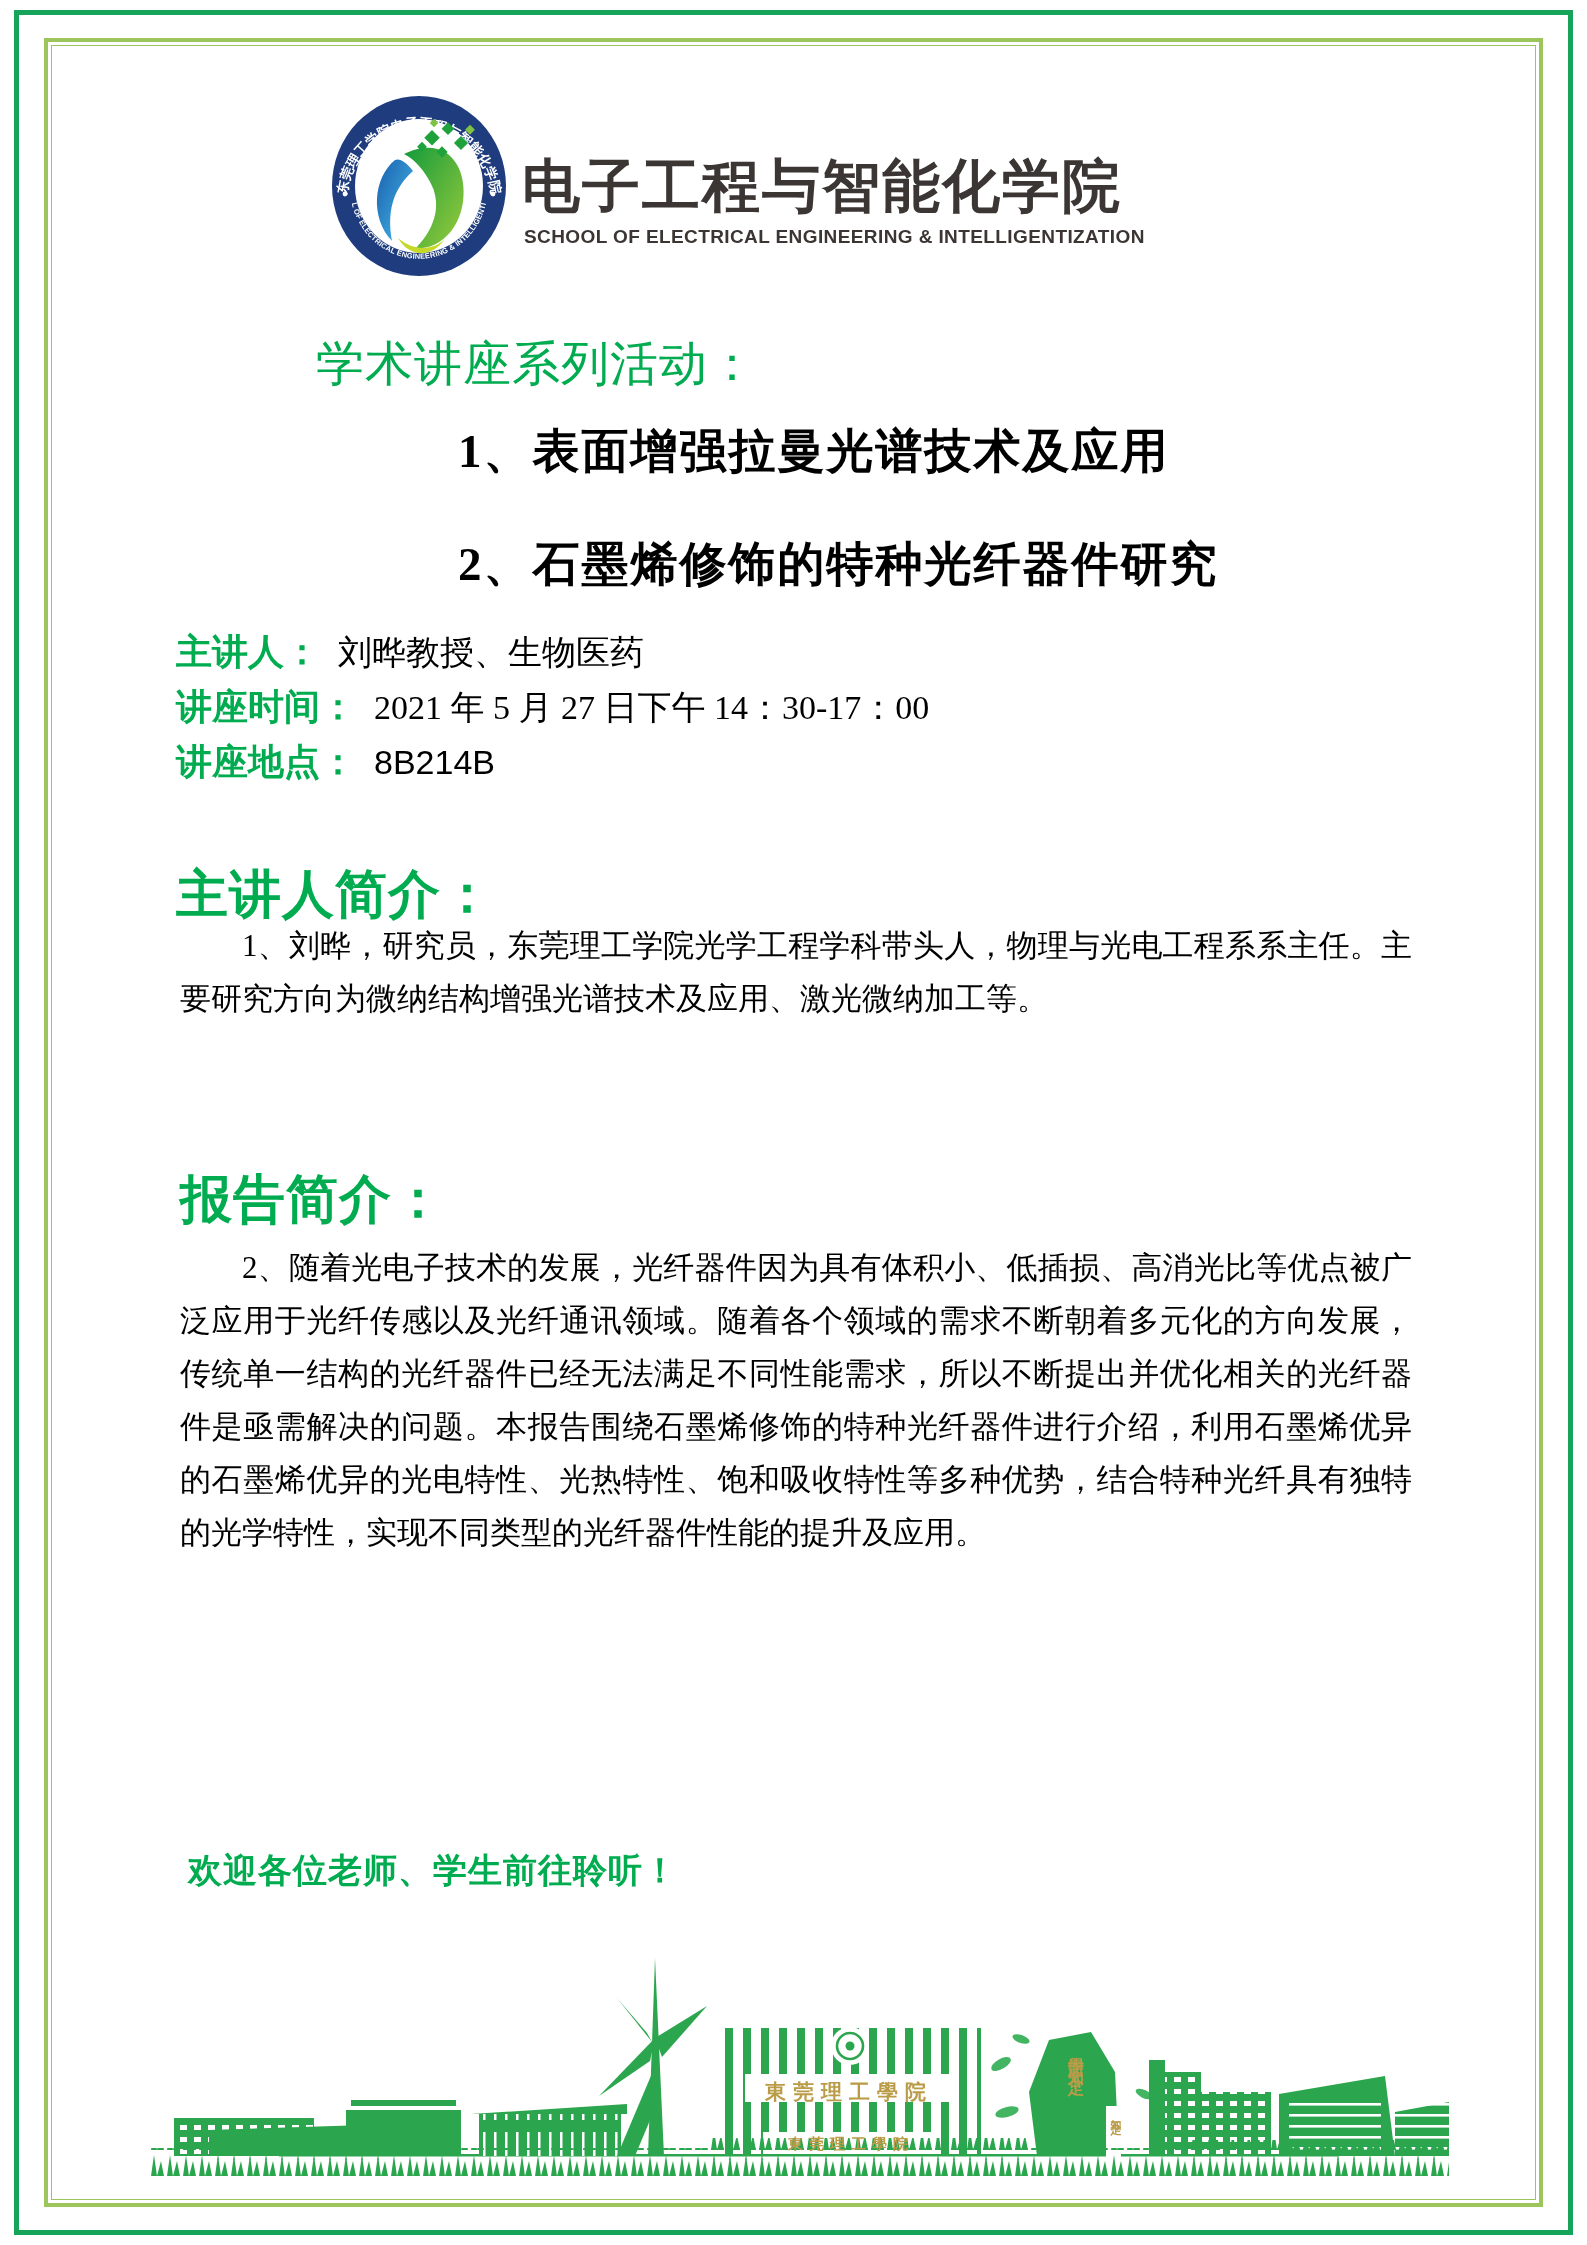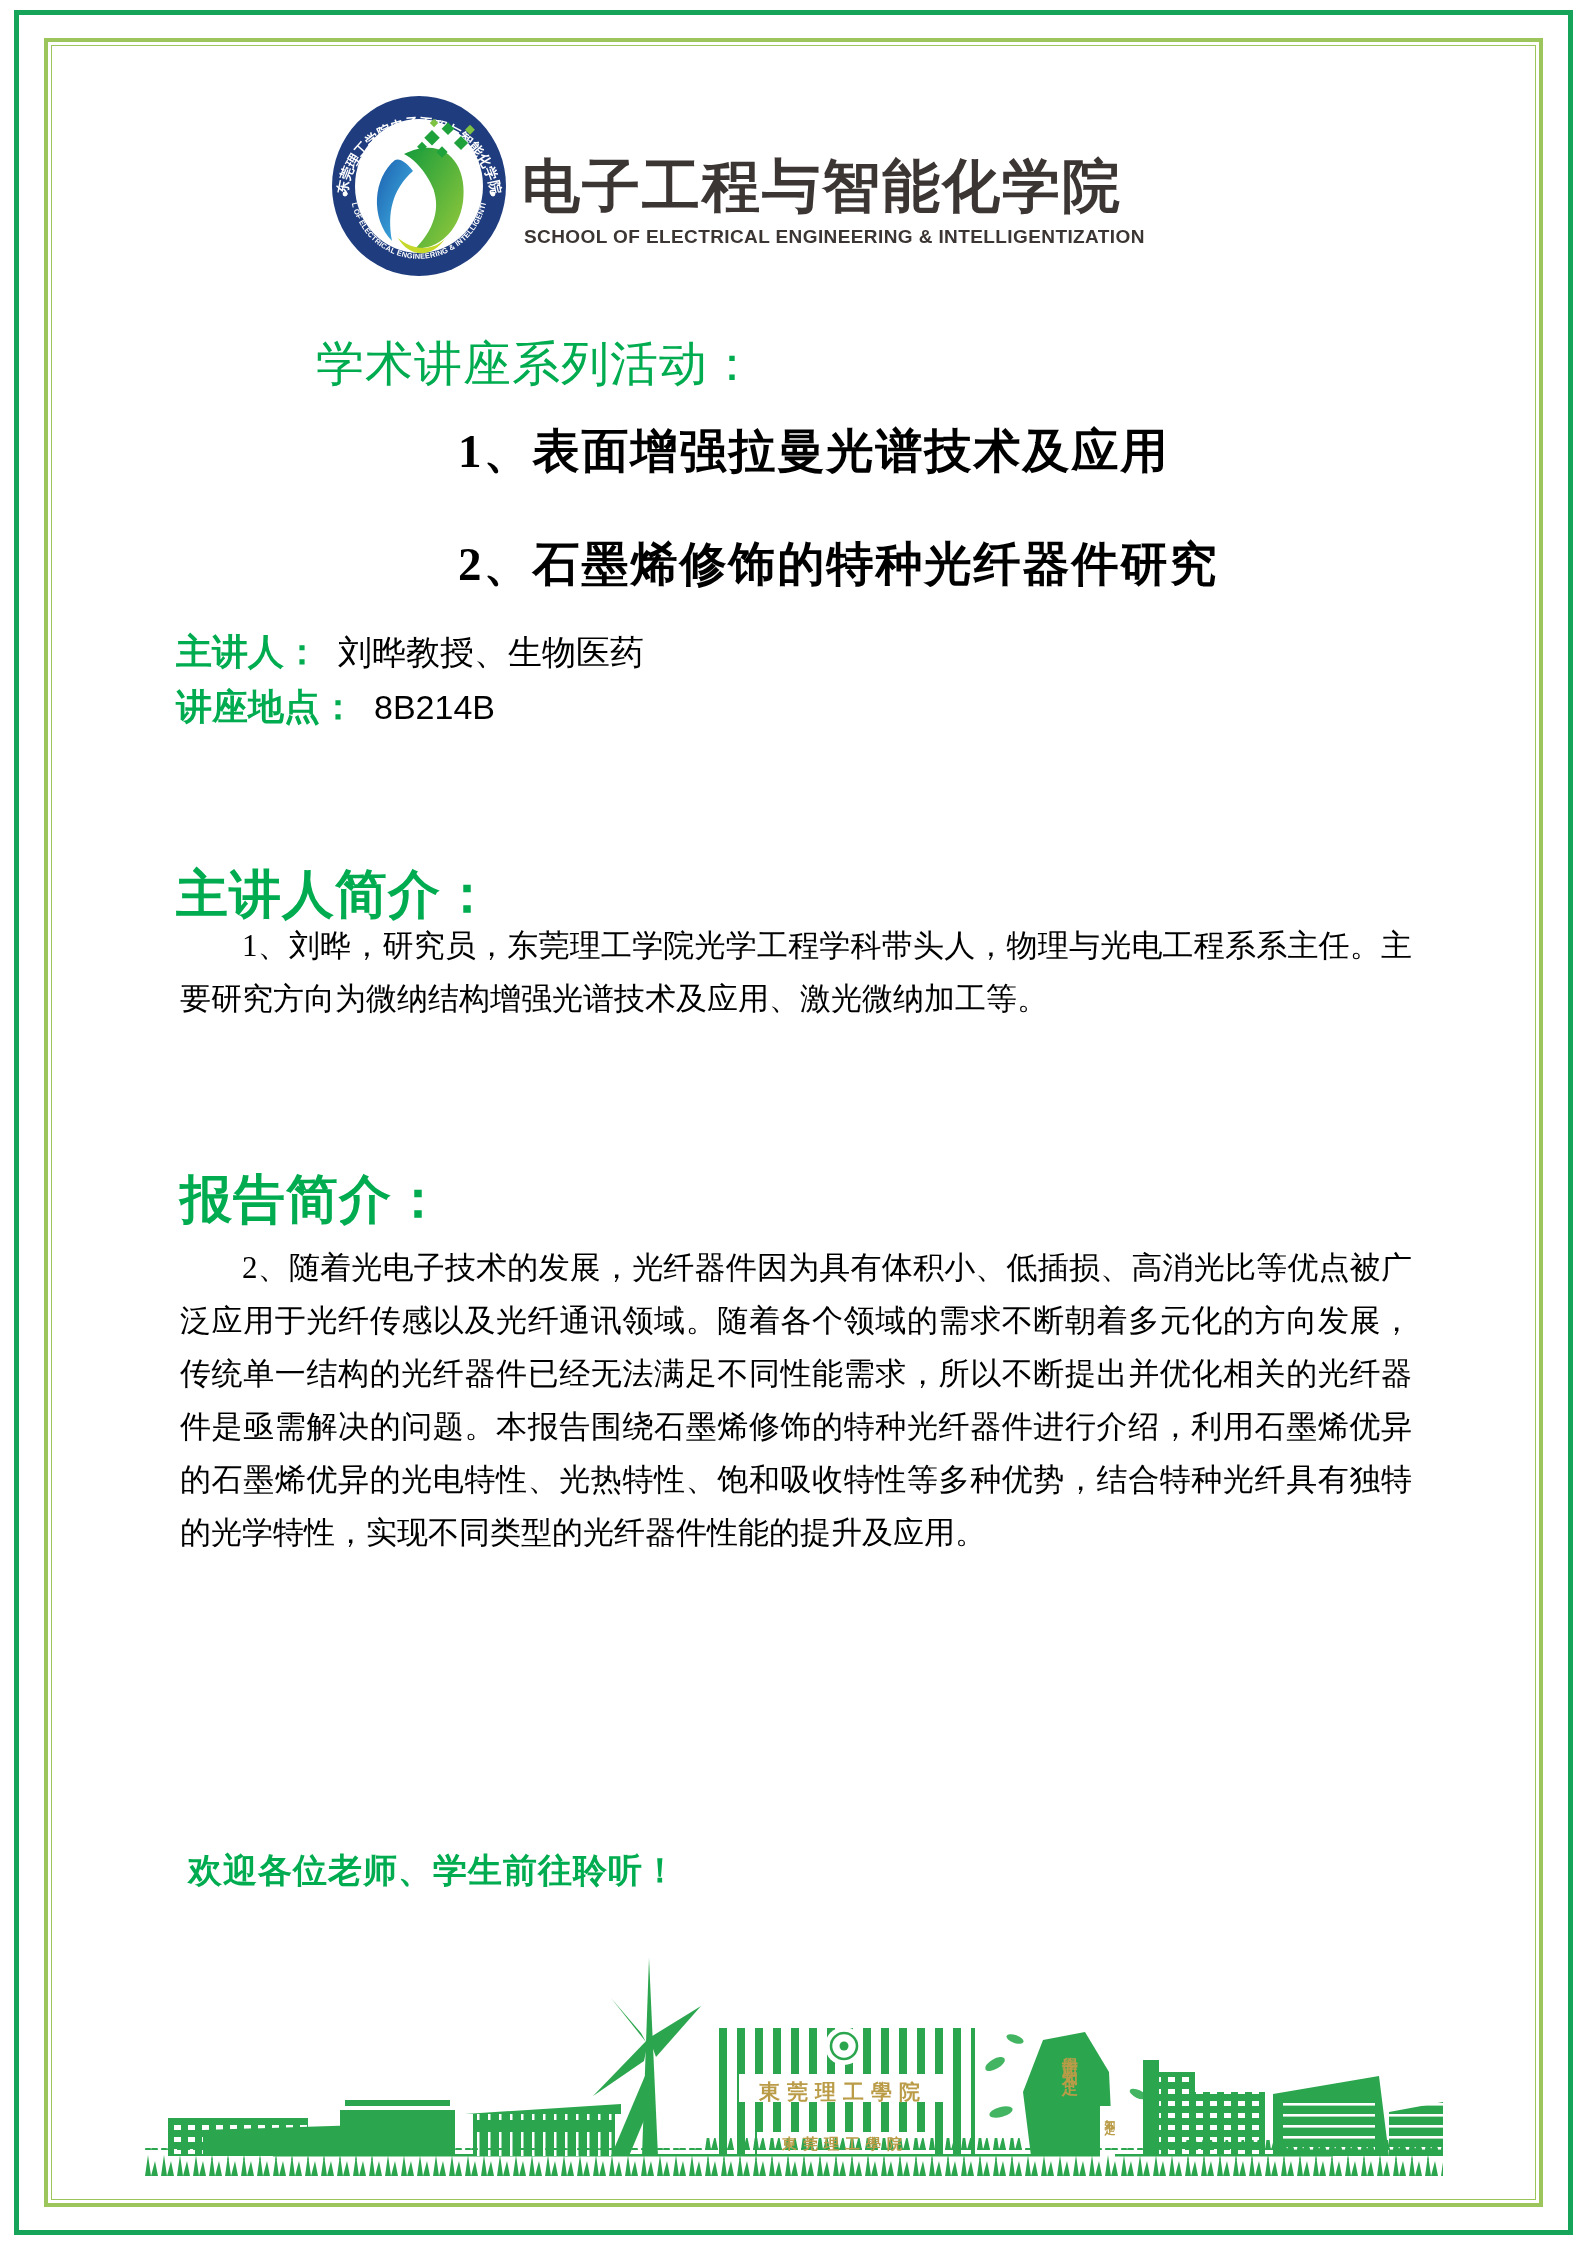--- a/index.html
+++ b/index.html
@@ -44,21 +44,21 @@
 
   .body-block{position:absolute;left:176px;width:1240px;font-size:31px;
         line-height:53px;text-align:justify;color:#000;}
   .speaker-paragraphs{top:915px;}
   .report-paragraphs{top:1237px;}
   .body-block p{margin:4px;text-indent:2em;}
 
   .welcome{position:absolute;left:188px;top:1848px;font-size:34px;font-weight:bold;
         font-family:"Liberation Serif",serif;color:#00AC4F;letter-spacing:1px;}
 
-  .footer-art{position:absolute;left:143px;top:1942px;width:1300px;height:245px;}
+  .footer-art{position:absolute;left:149px;top:1942px;width:1300px;height:245px;}
   .footer-art svg{position:absolute;left:0;top:0;}
   .gold{position:absolute;color:#BA9C48;font-family:"Liberation Serif",serif;
         font-weight:bold;white-space:nowrap;}
   .gate-text-1{left:598px;top:136px;width:204px;text-align:center;
         font-size:21px;letter-spacing:7px;}
   .gate-text-2{left:616px;top:193px;width:172px;text-align:center;
         font-size:15px;letter-spacing:6px;}
   .stone-text{left:916px;top:102px;height:112px;writing-mode:vertical-rl;
         font-size:16px;letter-spacing:6px;}
   .stone-text-small{left:959px;top:168px;height:50px;writing-mode:vertical-rl;
@@ -122,20 +122,24 @@
 
   <div class="lecture lecture-1">1、表面增强拉曼光谱技术及应用</div>
   <div class="lecture lecture-2">2、石墨烯修饰的特种光纤器件研究</div>
 
   <div class="details">
     <div class="detail-row">
       <span class="detail-label">主讲人：</span>
       <span class="detail-value">刘晔教授、生物医药</span>
     </div>
     <div class="detail-row">
+      <span class="detail-label">讲座时间：</span>
+      <span class="detail-value">2021 年 5 月 27 日下午 14：30-17：00</span>
+    </div>
+    <div class="detail-row">
       <span class="detail-label">讲座地点：</span>
       <span class="detail-value" style="font-family:'Liberation Sans',sans-serif;">8B214B</span>
     </div>
   </div>
 
   <div class="section-heading speaker-heading">主讲人简介：</div>
   <div class="body-block speaker-paragraphs">
     <p>1、刘晔，研究员，东莞理工学院光学工程学科带头人，物理与光电工程系系主任。主要研究方向为微纳结构增强光谱技术及应用、激光微纳加工等。</p>
   </div>
 

